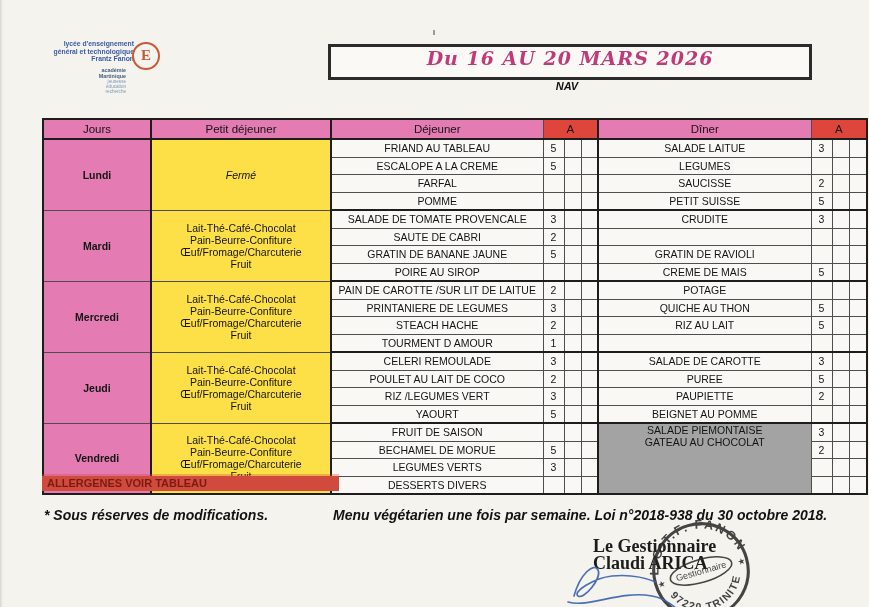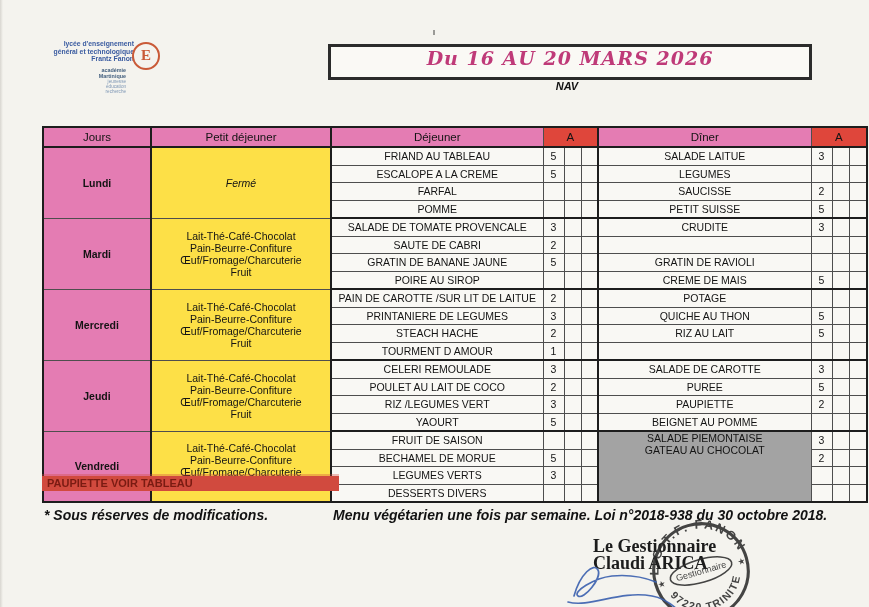--- a/index.html
+++ b/index.html
@@ -26,21 +26,21 @@
   
   .banner{position:absolute;left:328px;top:44px;width:478px;height:30px;border:3px solid #2b2b2b;
         background:#faf9f5;display:flex;align-items:flex-start;justify-content:center;}
   .banner-text{font-family:"DejaVu Serif","Liberation Serif",serif;font-style:italic;font-weight:bold;
         font-size:19px;letter-spacing:1px;color:#bf3a78;}
   .nav-label{position:absolute;left:328px;top:80px;width:478px;text-align:center;
         font-size:11px;font-weight:bold;font-style:italic;color:#111;}
   .artifact-dot{position:absolute;left:433px;top:30px;width:2px;height:5px;background:#9a9a96;}
 
   
-  table.menu{position:absolute;left:42px;top:126px;width:824px;border-collapse:collapse;
+  table.menu{position:absolute;left:42px;top:118px;width:824px;border-collapse:collapse;
         table-layout:fixed;border:2px solid #1d1d1d;}
   table.menu th,table.menu td{border:1px solid #4e4e4e;padding:0 2px;text-align:center;
         font-size:10.5px;color:#141414;overflow:hidden;white-space:nowrap;}
   table.menu th{height:18px;font-size:11.5px;font-weight:normal;border-bottom:2px solid #1d1d1d;}
   table.menu td{height:16.5px;line-height:12px;}
   .hdr-pink{background:#e47cb3;}
   .hdr-red{background:#df463b;}
   .day-cell{background:#e47cb3;font-size:12px;border-right:2px solid #1d1d1d !important;font-weight:bold;}
   .bf-cell{font-size:10.8px;line-height:15.9px;border-right:2px solid #1d1d1d !important;background:#fde047;}
   .bf-closed{font-style:italic;font-size:11.5px;}
@@ -343,21 +343,21 @@
           <td class="num-cell"></td>
           <td class="sub-cell"></td>
           <td class="sub-cell thickR"></td>
           <td class="num-cell"></td>
           <td class="sub-cell"></td>
           <td class="sub-cell"></td>
         </tr>
       </tbody>
   </table>
 
-  <div class="allergen">PAUPIETTE VOIR TABLEAU</div>
+  <div class="allergen">ALLERGENES VOIR TABLEAU</div>
 
   <div class="note note-left">* Sous réserves de modifications.</div>
   <div class="note note-right">Menu végétarien une fois par semaine. Loi n°2018-938 du 30 octobre 2018.</div>
 
   <div class="sig-block">
     <div>Le Gestionnaire</div>
     <div>Claudi ARICA</div>
   </div>
 
   <svg class="stamp" viewBox="0 0 110 110">

